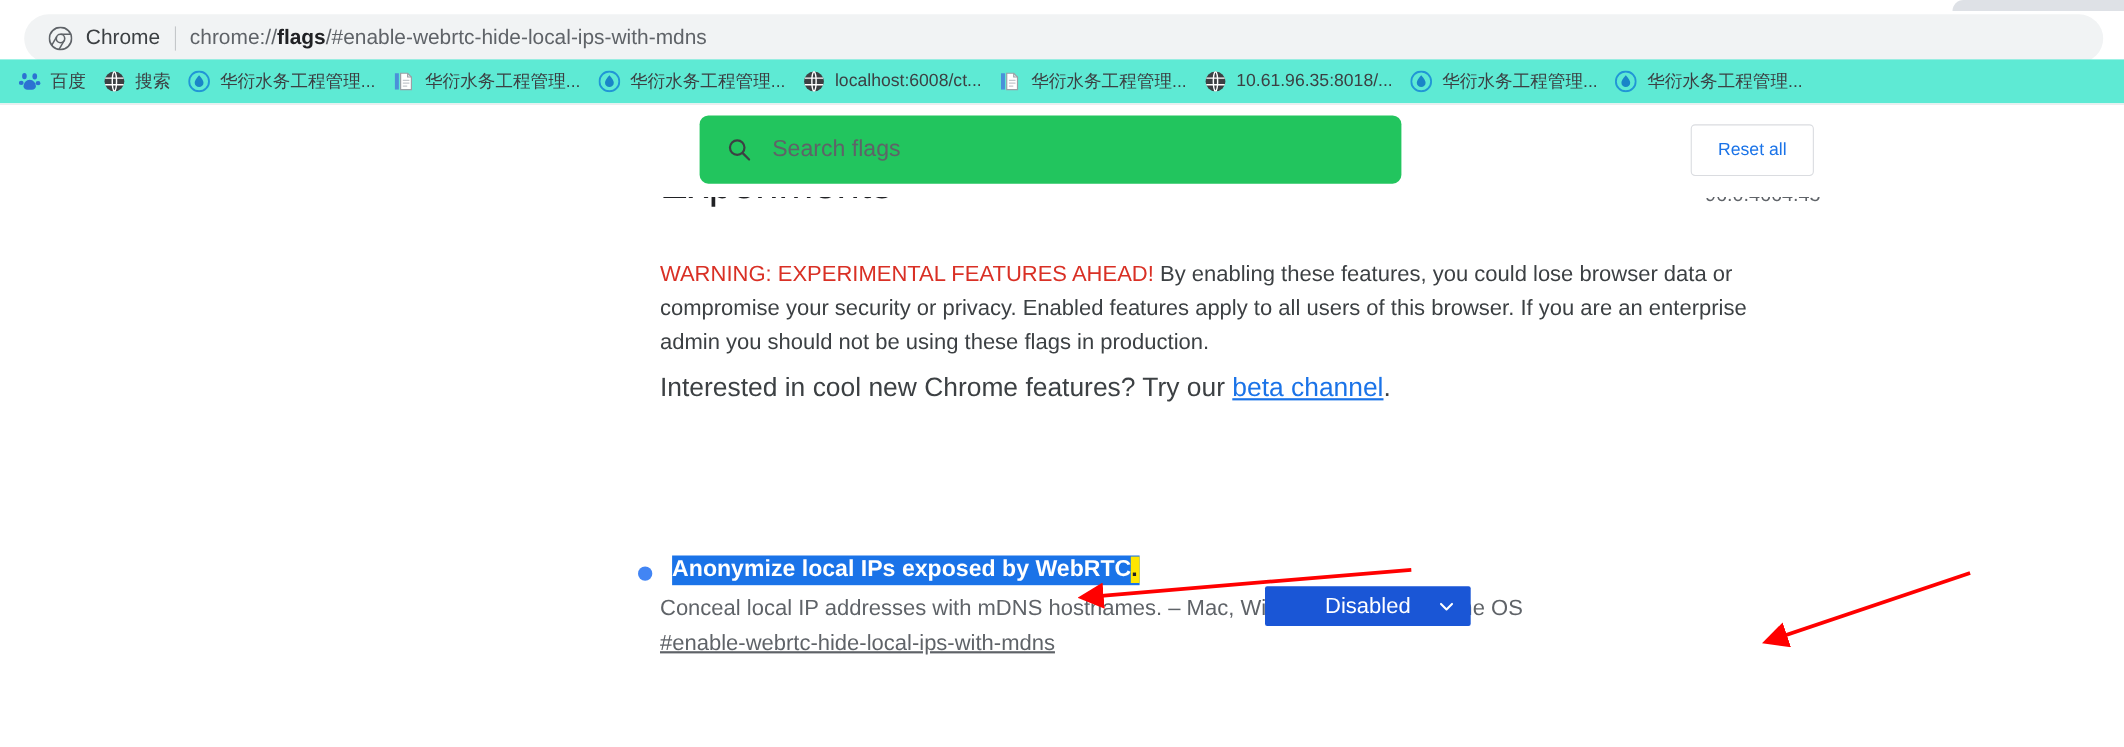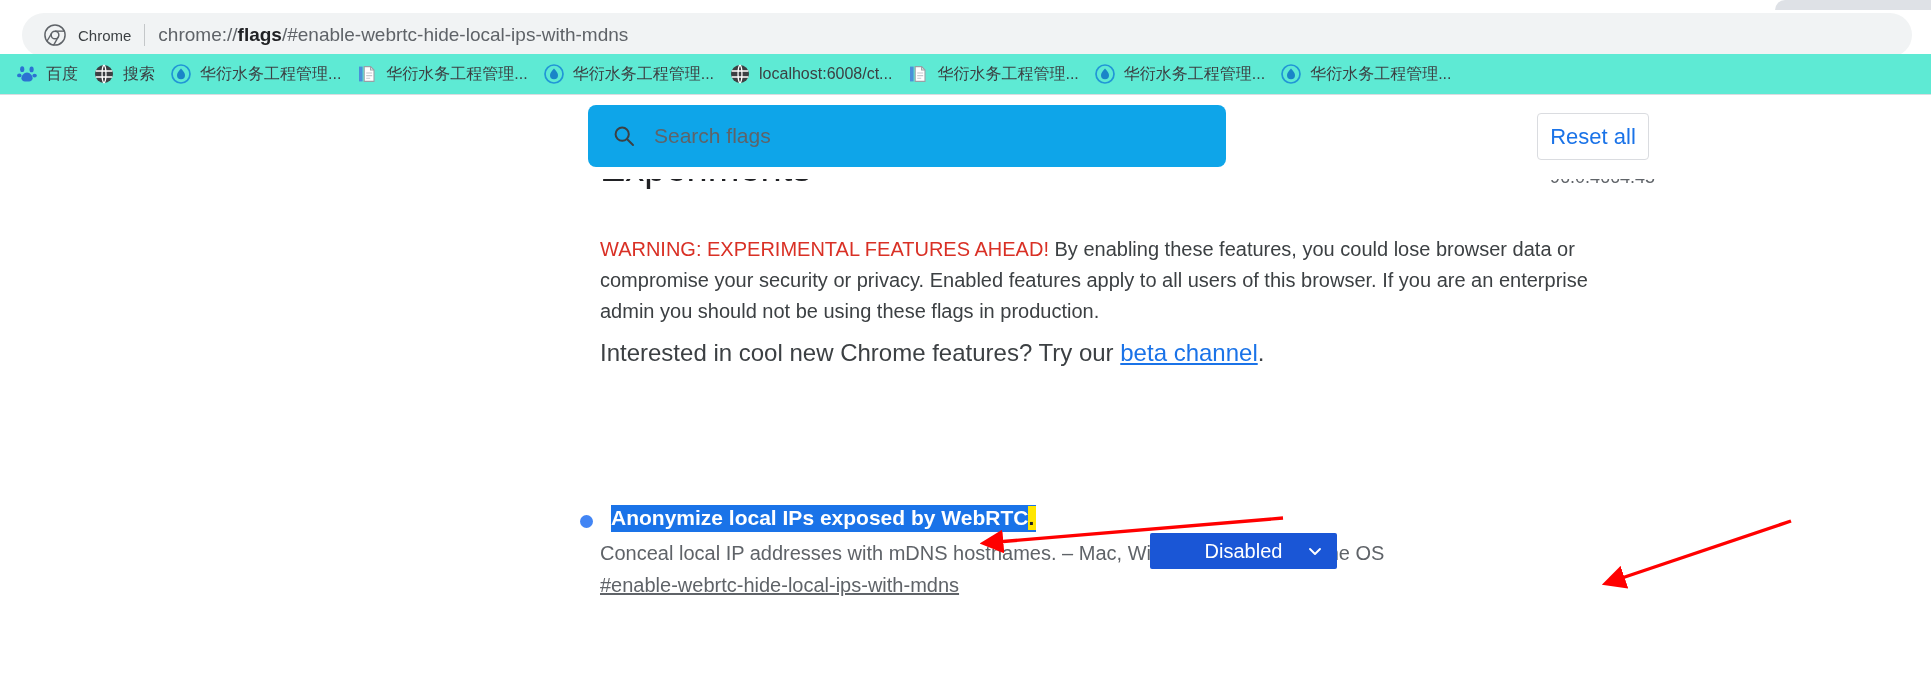--- a/index.html
+++ b/index.html
@@ -31,21 +31,21 @@
     position: absolute; left: 22px; top: 3px; width: 1890px; height: 44px;
     background: #f1f3f4; border-radius: 22px;
     display: flex; align-items: center;
   }
   .chrome-logo {
     width: 22px; height: 22px; margin-left: 22px; flex: 0 0 auto;
     position: relative;
   }
   .chrome-logo svg { display: block; }
   .omni-brand {
-    margin-left: 12px; font-size: 15px; color: #3c4043;
+    margin-left: 12px; font-size: 19px; color: #3c4043;
     font-family: "Liberation Sans", sans-serif; white-space: nowrap;
   }
   .omni-sep {
     margin: 0 13px; width: 1px; height: 22px; background: #c4c7c9; flex: 0 0 auto;
   }
   .omni-url {
     font-size: 19px; color: #5f6368; white-space: nowrap;
     font-family: "Liberation Sans", sans-serif;
   }
   .omni-url b { color: #202124; font-weight: 700; }
@@ -75,37 +75,37 @@
   }
   .divider-top {
     position: absolute; left: 0; top: 0; width: 1931px; height: 1px;
     background: #dadce0;
   }
 
   .searchbar-row {
     position: absolute; left: 0; top: 11px; width: 1931px; height: 74px;
   }
   .search-box {
-    position: absolute; left: 588px; top: 0; width: 638px; height: 62px;
-    background: #0ea5e9; border-radius: 8px;
+    position: absolute; left: 636px; top: 0; width: 638px; height: 62px;
+    background: #22c55e; border-radius: 8px;
     display: flex; align-items: center;
   }
   .search-ico { margin-left: 24px; width: 24px; height: 24px; flex: 0 0 auto; }
   .search-ico svg { display: block; }
   .search-input {
     border: none; outline: none; background: transparent;
     margin-left: 16px; flex: 1 1 auto; height: 100%;
     font-size: 21px; color: #3c4043;
     font-family: "Liberation Sans", sans-serif;
   }
   .search-input::placeholder { color: #5f6368; }
   .reset-all {
     position: absolute; left: 1537px; top: 8px; width: 112px; height: 47px;
     border: 1px solid #dadce0; border-radius: 4px; background: #ffffff;
-    color: #1a73e8; font-size: 22px; font-weight: 500;
+    color: #1a73e8; font-size: 16px; font-weight: 500;
     font-family: "Liberation Sans", sans-serif;
     cursor: pointer; padding: 1px;
   }
 
   .content {
     position: absolute; left: 0; top: 85px; width: 1931px; height: 500px;
     overflow: hidden;
   }
 
   .exp-head-wrap {
@@ -301,20 +301,31 @@
             <path d="M7.2 2.6h6.4l3.4 3.4v11.4H7.2z" fill="#ffffff" stroke="#9aa0a6" stroke-width="1.1"></path>
             <path d="M13.6 2.6v3.4h3.4" fill="none" stroke="#9aa0a6" stroke-width="1.1"></path>
             <path d="M9.2 9h6M9.2 11.6h6M9.2 14.2h4" stroke="#c3c8cd" stroke-width="1.1"></path>
           </svg>
         </span>
         <span class="bm-label">华衍水务工程管理...</span>
       </div>
       <div class="bm">
         <span class="bm-ico">
           <svg width="20" height="20" viewBox="0 0 20 20">
+            <circle cx="10" cy="10" r="9" fill="#3c4043"></circle>
+            <path d="M10 1c-2.6 2-2.6 16 0 18" fill="none" stroke="#ffffff" stroke-width="1.3"></path>
+            <path d="M1.6 7h16.8M1.6 13h16.8" stroke="#ffffff" stroke-width="1.3"></path>
+            <path d="M10 1c2.6 2 2.6 16 0 18" fill="none" stroke="#ffffff" stroke-width="1.3"></path>
+          </svg>
+        </span>
+        <span class="bm-label">10.61.96.35:8018/...</span>
+      </div>
+      <div class="bm">
+        <span class="bm-ico">
+          <svg width="20" height="20" viewBox="0 0 20 20">
             <circle cx="10" cy="10" r="9" fill="none" stroke="#2196d6" stroke-width="1.7"></circle>
             <path d="M10 4.4c2.6 3 4 4.9 4 6.8a4 4 0 0 1-8 0c0-1.9 1.4-3.8 4-6.8z" fill="#1a85c8"></path>
           </svg>
         </span>
         <span class="bm-label">华衍水务工程管理...</span>
       </div>
       <div class="bm">
         <span class="bm-ico">
           <svg width="20" height="20" viewBox="0 0 20 20">
             <circle cx="10" cy="10" r="9" fill="none" stroke="#2196d6" stroke-width="1.7"></circle>

